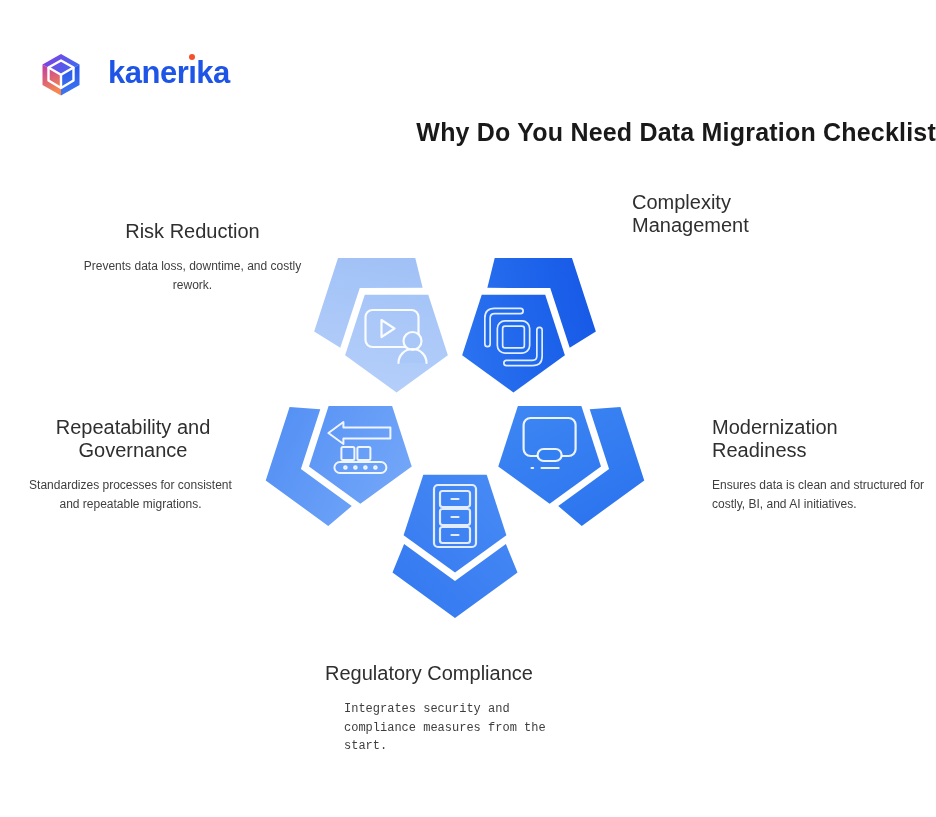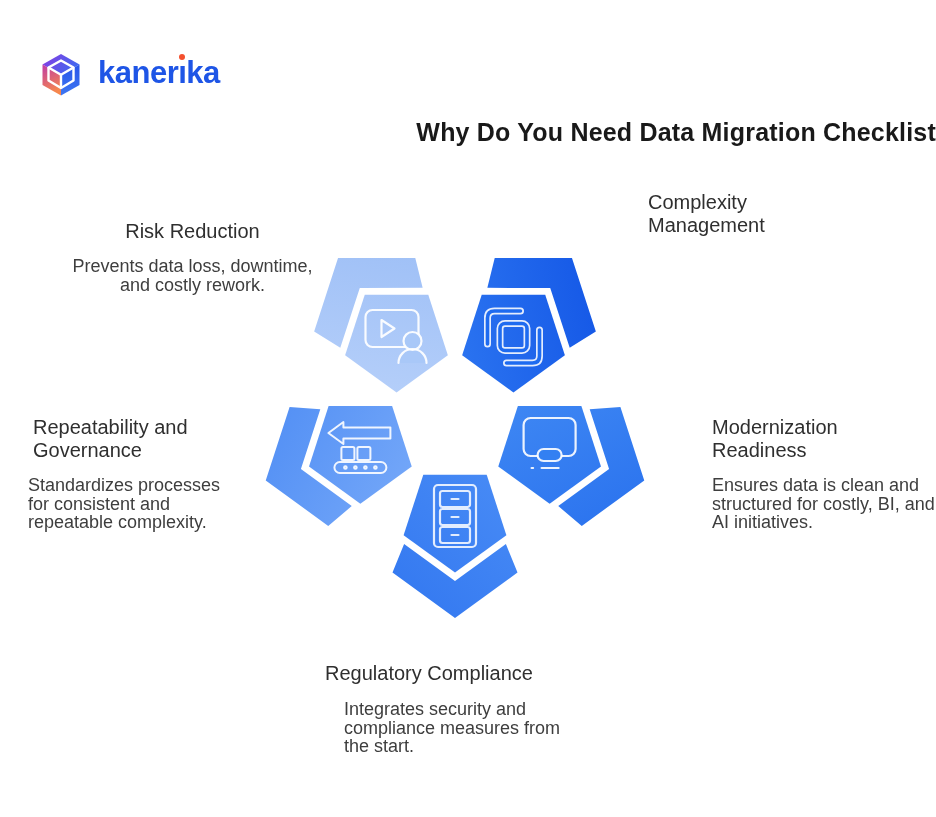--- a/index.html
+++ b/index.html
@@ -2,44 +2,44 @@
 <html><head>
 <meta charset="utf-8">
 <style>
   html,body{margin:0;padding:0;background:#ffffff;}
   body{
     width:936px;height:817px;position:relative;overflow:hidden;
     font-family:"Liberation Sans","DejaVu Sans",sans-serif;
     -webkit-font-smoothing:antialiased;
   }
   
-  .logo{position:absolute;left:38px;top:50px;display:flex;align-items:center;gap:14px;text-align:right;}
+  .logo{position:absolute;left:38px;top:50px;display:flex;align-items:center;gap:24px;text-align:right;}
   .logo-text{font-size:31px;font-weight:700;color:#1E55E6;letter-spacing:-0.5px;line-height:46px;}
   .i-wrap{position:relative;display:inline-block;}
   .i-dot{position:absolute;width:6px;height:6px;border-radius:50%;background:#F4502E;left:1px;top:4px;}
   
   .page-title{
     position:absolute;left:0;top:118px;width:936px;text-align:right;
     font-size:25px;font-weight:700;color:#191919;letter-spacing:0.2px;
   }
   
   .diagram{position:absolute;left:0;top:0;}
   
   .seg-text{position:absolute;}
   .seg-heading{font-size:20px;line-height:23px;font-weight:400;color:#2F2F2F;}
-  .seg-body{font-size:18px;line-height:18.5px;color:#3E3E3E;margin-top:14px;}
+  .seg-body{font-size:12px;line-height:18.5px;color:#3E3E3E;margin-top:14px;}
   #t-risk{left:70px;top:220px;width:245px;text-align:center;}
-  #t-complexity{left:648px;top:191px;width:215px;text-align:left;}
+  #t-complexity{left:632px;top:191px;width:215px;text-align:left;}
   #t-complexity .seg-heading{width:175px;}
   #t-modern{left:712px;top:416px;width:228px;text-align:left;}
   #t-modern .seg-heading{width:180px;}
-  #t-repeat{left:28px;top:416px;width:205px;text-align:left;}
+  #t-repeat{left:28px;top:416px;width:205px;text-align:center;}
   #t-repeat .seg-heading{max-width:200px;margin-left:auto;}
   #t-regulatory{left:325px;top:662px;width:260px;text-align:left;}
-  #t-regulatory .seg-body{width:222px;margin:15px auto 16px;}
+  #t-regulatory .seg-body{width:222px;margin:15px auto 16px;font-family:Liberation Mono, monospace;}
 </style>
 </head>
 <body>
 
 <div class="logo">
   <svg width="46" height="46" viewBox="0 0 46 46">
     <defs>
       <linearGradient id="cube-top" x1="0" y1="0" x2="1" y2="0.4">
         <stop offset="0" stop-color="#8A3BE2"></stop>
           <stop offset="1" stop-color="#4168EF"></stop>
@@ -179,14 +179,14 @@
   <div class="seg-body">Ensures data is clean and structured for costly, BI, and AI initiatives.</div>
 </div>
 
 <div class="seg-text" id="t-regulatory">
   <div class="seg-heading">Regulatory Compliance</div>
   <div class="seg-body">Integrates security and compliance measures from the start.</div>
 </div>
 
 <div class="seg-text" id="t-repeat">
   <div class="seg-heading">Repeatability and Governance</div>
-  <div class="seg-body">Standardizes processes for consistent and repeatable complexity.</div>
+  <div class="seg-body">Standardizes processes for consistent and repeatable migrations.</div>
 </div>
 
 </body></html>

